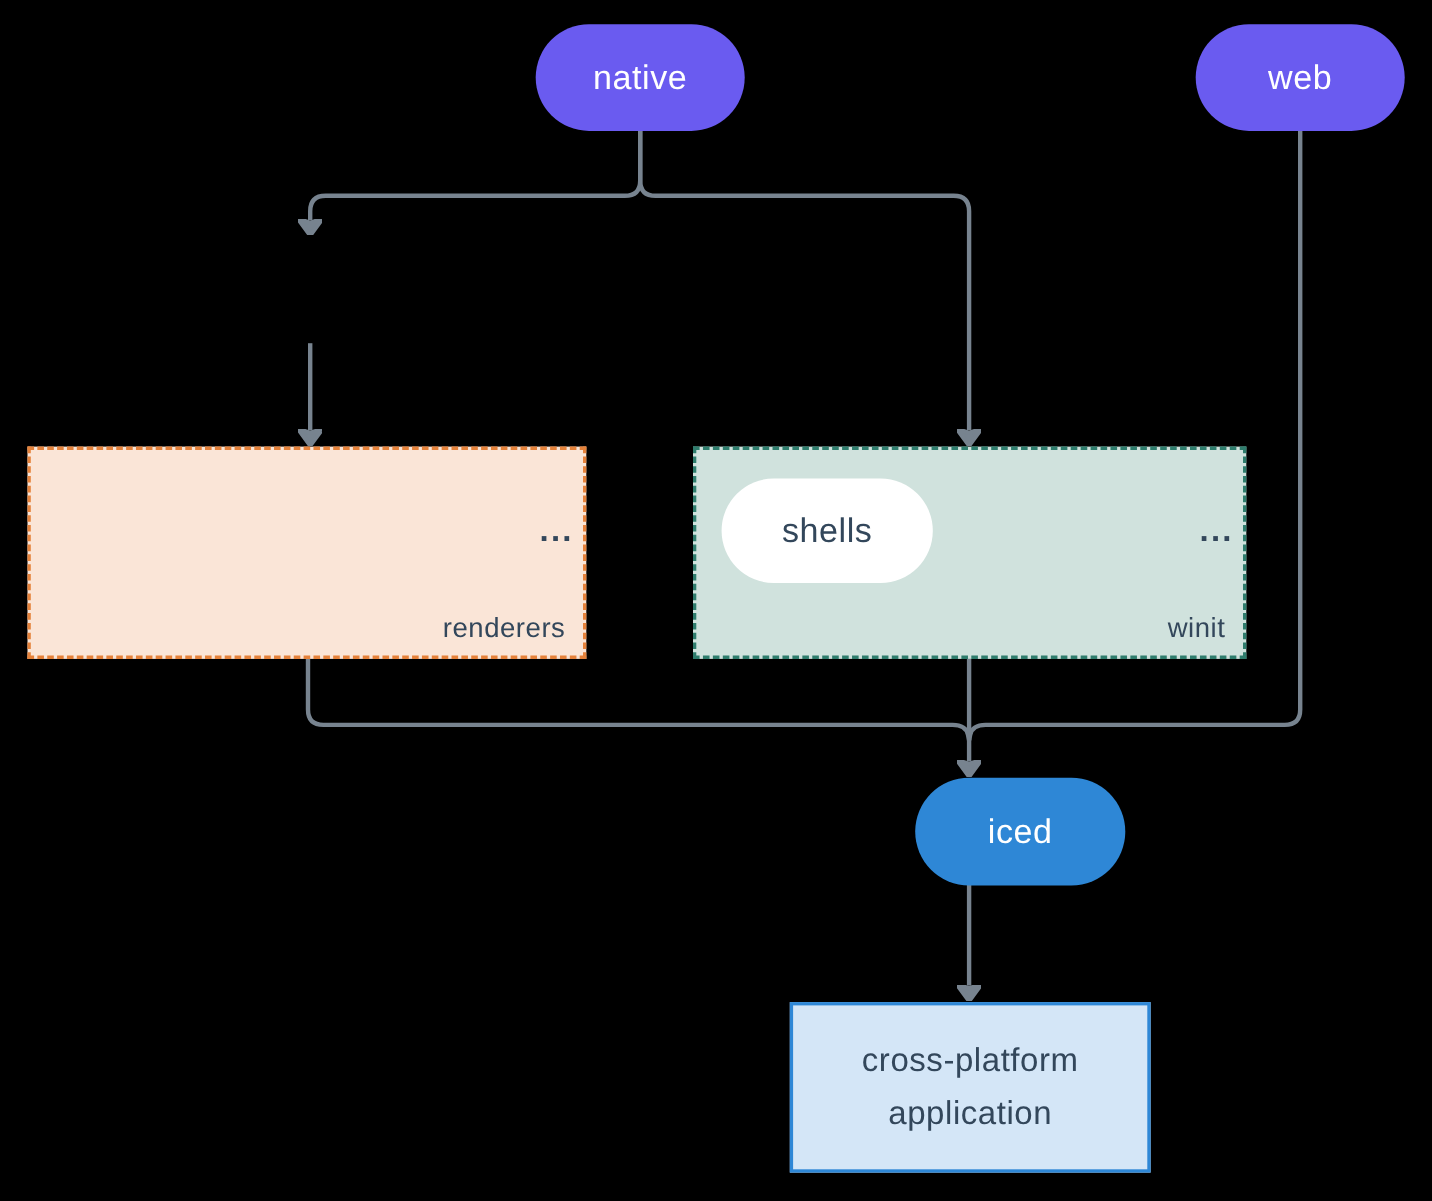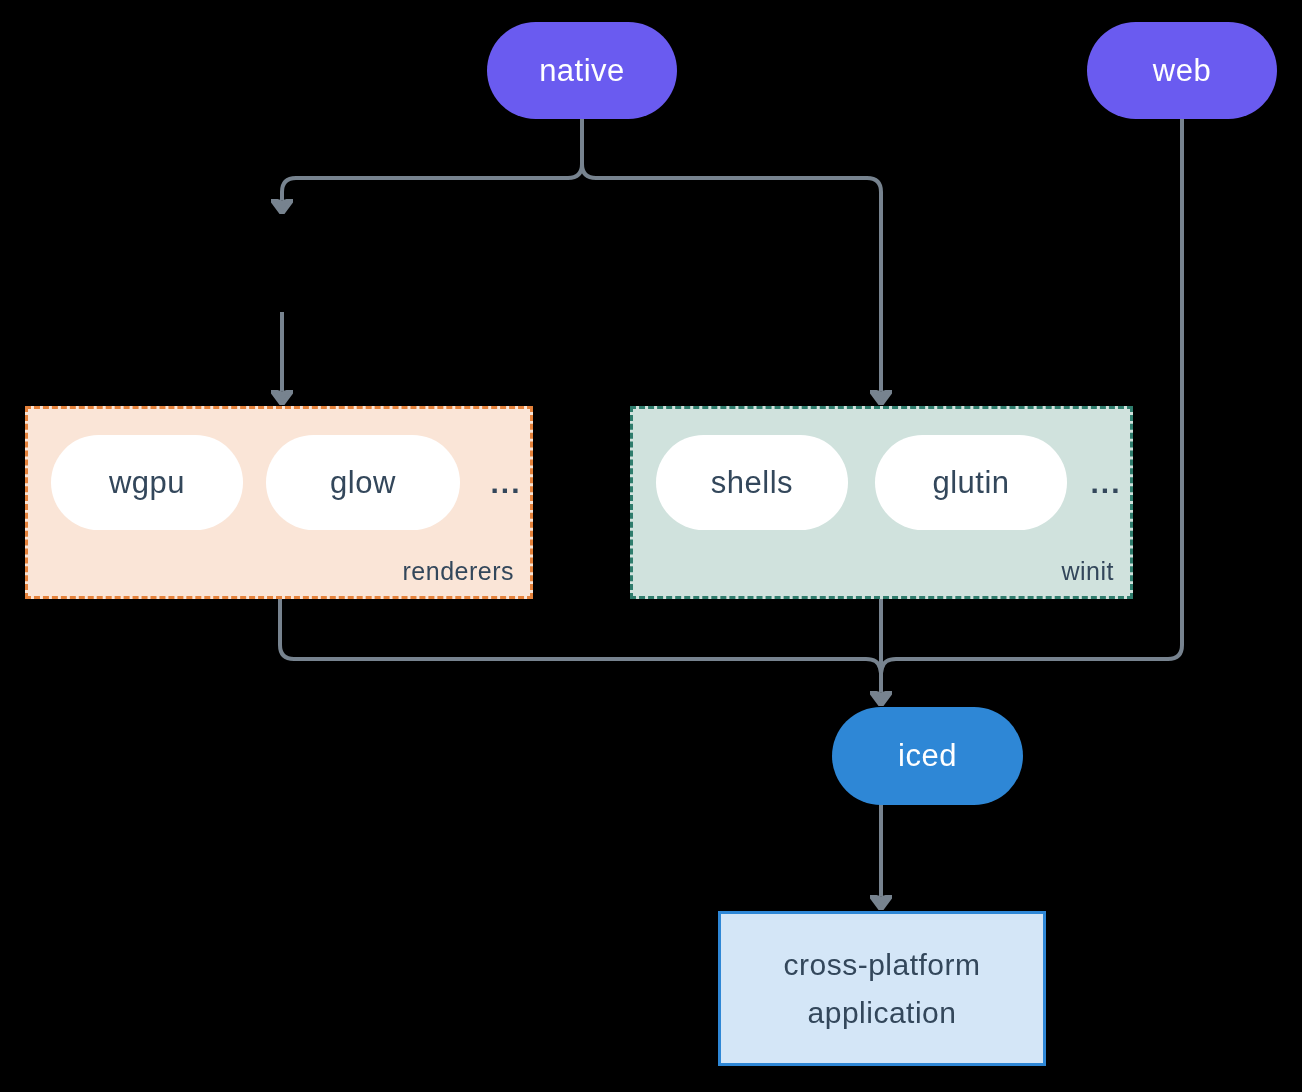--- a/index.html
+++ b/index.html
@@ -83,29 +83,26 @@
     <path d="M 881 599 L 881 692" marker-end="url(#arrowhead)"></path>
     <path d="M 881 804 L 881 896" marker-end="url(#arrowhead)"></path>
   </svg>
 
   <div class="pill purple" style="left:487px;top:22px;width:190px;height:97px">native</div>
 
   <div class="pill purple" style="left:1087px;top:22px;width:190px;height:97px">web</div>
 
 
   <div class="group" style="left:25px;top:406px;width:508px;height:193px">
-    <div class="pill white" style="left:23px;top:26px;width:192px;height:95px">wgpu</div>
-    <div class="pill white" style="left:238px;top:26px;width:194px;height:95px">glow</div>
     <div class="ellipsis" style="left:450px;top:26px;width:56px;height:95px">...</div>
     <div class="group-label">renderers</div>
   </div>
 
   <div class="group mint" style="left:630px;top:406px;width:503px;height:193px">
     <div class="pill white" style="left:23px;top:26px;width:192px;height:95px">shells</div>
-    <div class="pill white" style="left:242px;top:26px;width:192px;height:95px">glutin</div>
     <div class="ellipsis" style="left:448px;top:26px;width:50px;height:95px">...</div>
     <div class="group-label">winit</div>
   </div>
 
   <div class="pill blue" style="left:832px;top:707px;width:191px;height:98px">iced</div>
 
   <div class="app-box">
     <span>cross-platform</span>
     <span>application</span>
   </div>

